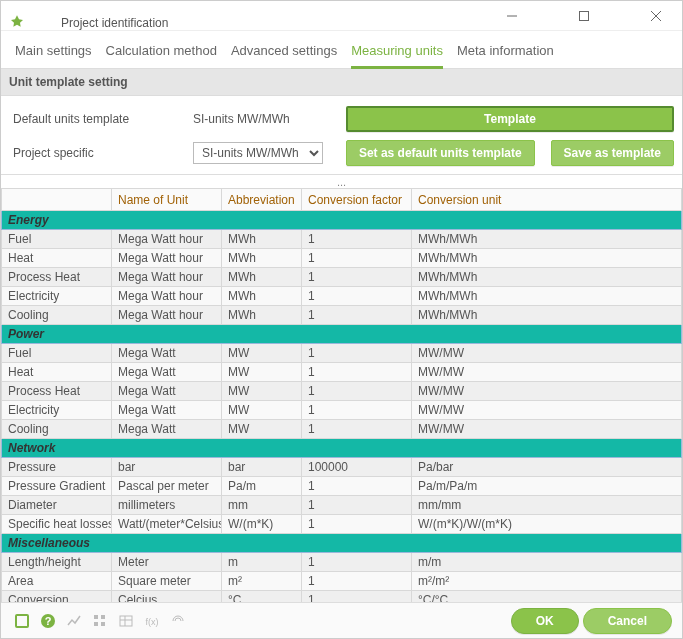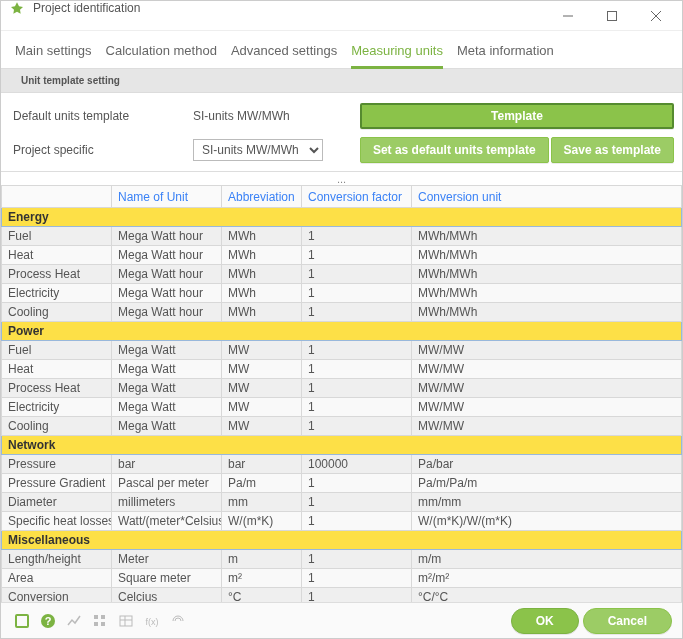--- a/index.html
+++ b/index.html
@@ -11,24 +11,25 @@
     width: 683px;
     height: 639px;
     border: 1px solid #ccc;
     display: flex;
     flex-direction: column;
     overflow: hidden;
   }
   .titlebar {
     height: 30px;
     display: flex;
-    align-items: flex-start;
+    align-items: flex-end;
     padding: 0 4px 0 8px;
     background: #fff;
     border-bottom: 1px solid #eee;
+    gap: 28px;
   }
   .titlebar .app-icon {
     width: 16px; height: 16px; margin-right: 8px;
   }
   .titlebar .title { flex: 1; font-size: 12px; color: #555; }
   .winbtn {
     width: 44px; height: 29px;
     display:flex; align-items:center; justify-content:center;
     color:#888;
     cursor:pointer;
@@ -49,22 +50,22 @@
   }
   .tab.active {
     color: #7cb342;
     border-bottom-color: #7cb342;
     font-weight: 500;
   }
   .section-header {
     background: #e6e6e6;
     font-weight: 600;
     color:#555;
-    padding: 6px 20px;
-    font-size: 10px;
+    padding: 6px 8px;
+    font-size: 12px;
     border-bottom: 1px solid #dcdcdc;
   }
   .settings-area {
     padding: 10px 8px 8px 12px;
     display: grid;
     grid-template-columns: 170px 1fr auto;
     row-gap: 8px;
     column-gap: 10px;
     align-items: center;
   }
@@ -91,21 +92,21 @@
   }
   select.combo {
     width: 130px;
     height: 22px;
     border:1px solid #bbb;
     background:#fff;
     font-size:12px;
     color:#555;
     padding:1px 4px;
   }
-  .two-btn-row { display:flex; gap:2px;align-items:center; }
+  .two-btn-row { display:flex; gap:16px;align-items:center; }
   .two-btn-row .btn { flex:none; }
   .grid-wrap {
     flex:1;
     display:flex;
     flex-direction:column;
     border-top:1px solid #ddd;
     overflow:hidden;
   }
   .ellipsis-row {
     text-align:center;
@@ -129,28 +130,29 @@
     border:1px solid #d8d8d8;
     padding: 2px 6px;
     text-align:left;
     height:18px;
     overflow:hidden;
     white-space:nowrap;
   }
   table.grid th {
     background:#fafafa;
     font-weight:normal;
-    color:#3b82f6;
+    color:#a16207;
     height:22px;
   }
   tr.cat td {
-    background:#fde047;
+    background:#14b8a6;
     font-weight:700;
     color:#333;
     border-color:#99b8db;
+    font-style:italic;
   }
   tr.odd td { background:#efefef;margin-left:22px; }
   tr.even td { background:#f9f9f9; }
   td.num { text-align:right; }
   col.c0{width:110px}col.c1{width:110px}col.c2{width:80px}
   col.c3{width:110px}col.c4{width:auto}
   .footer {
     height:36px;
     border-top:1px solid #ddd;
     display:flex;

